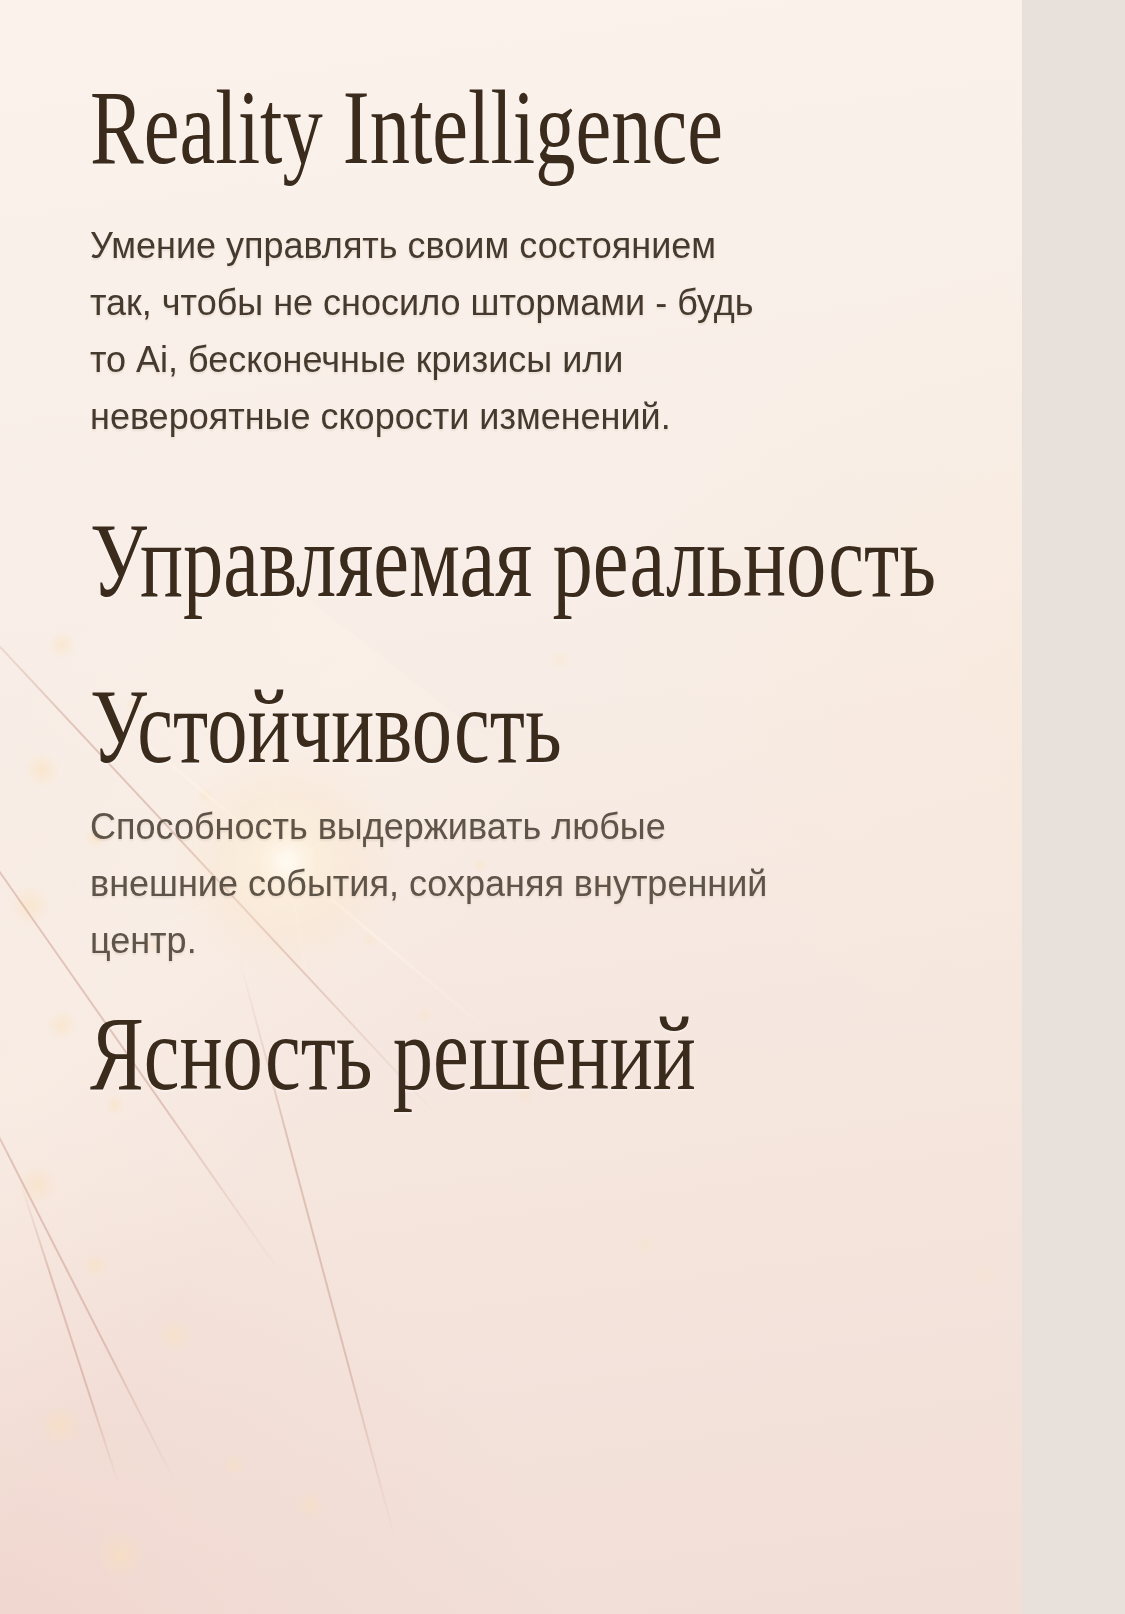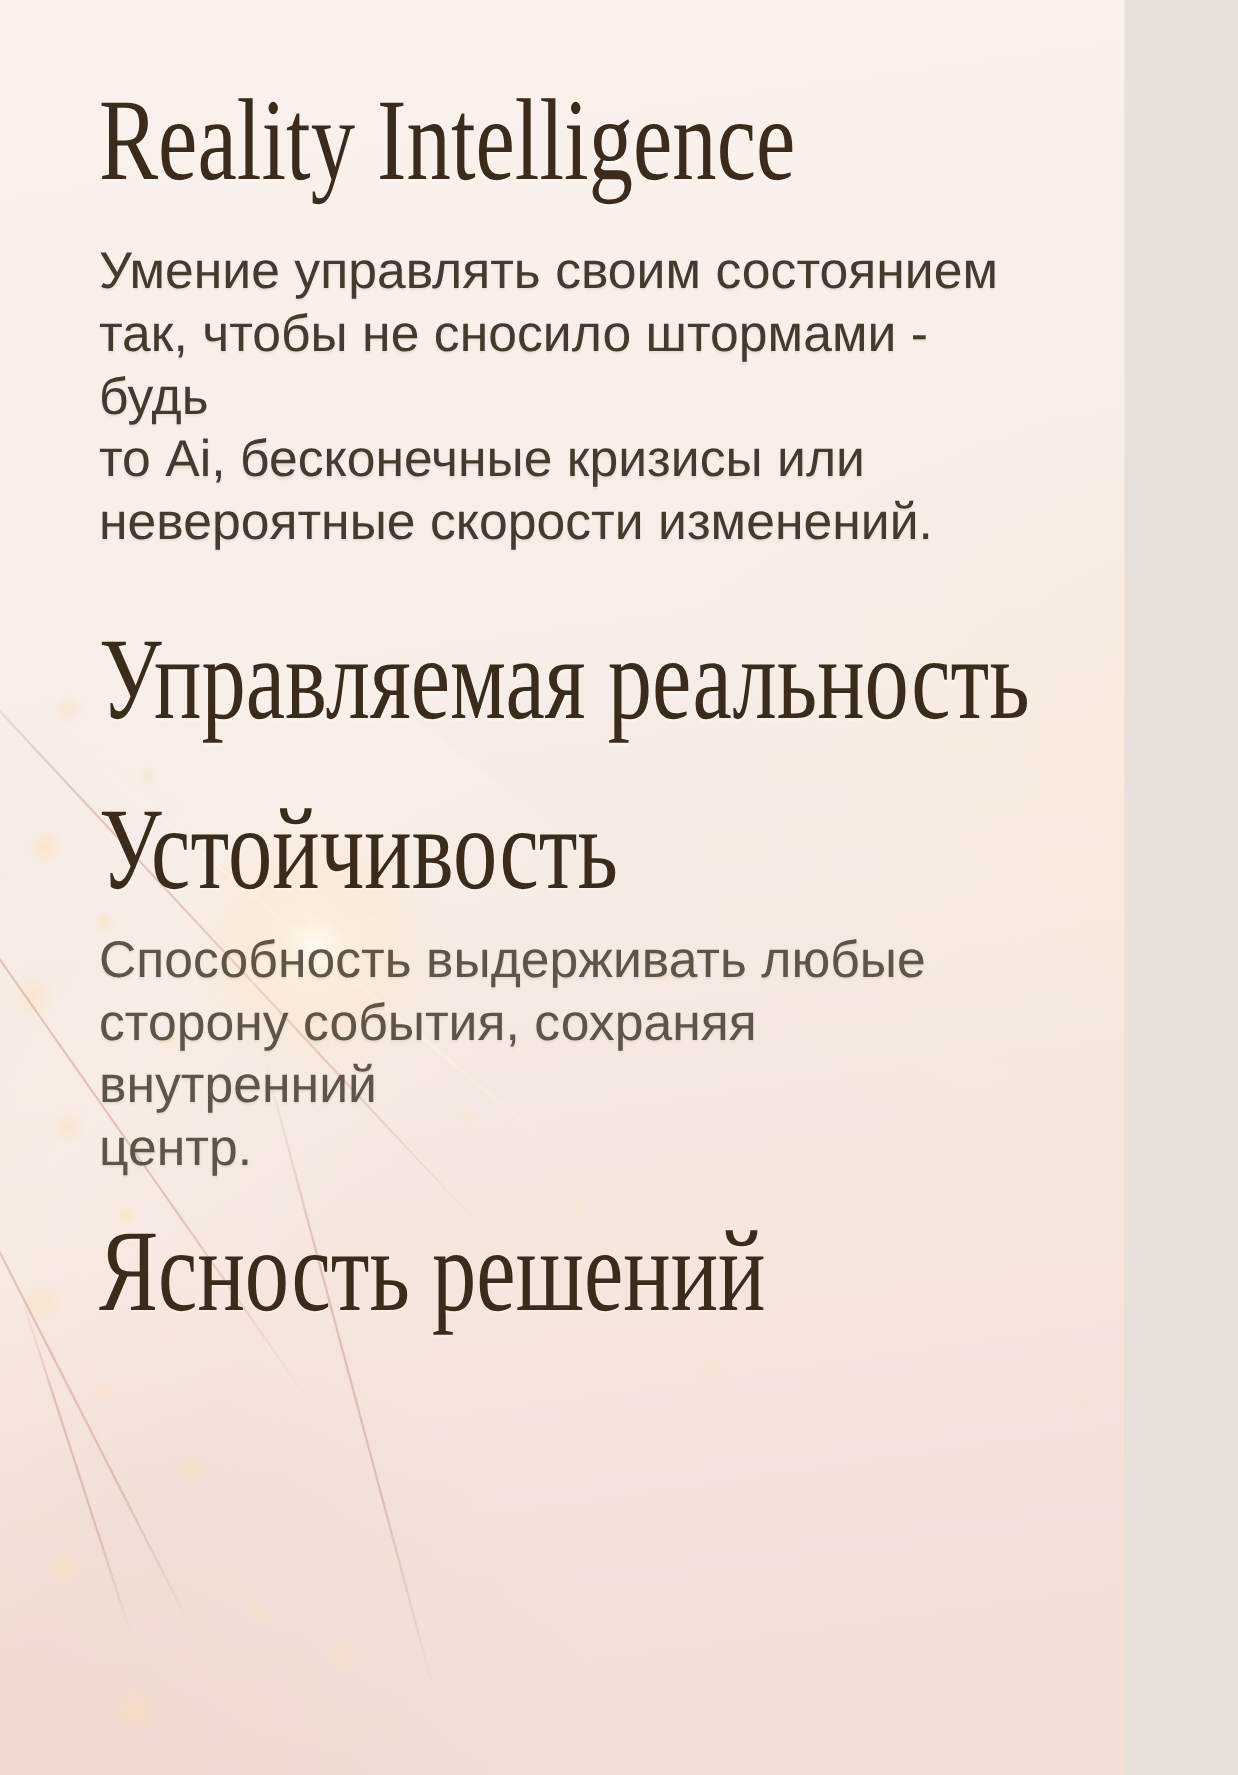--- a/index.html
+++ b/index.html
@@ -112,30 +112,30 @@
     color: var(--heading-color);
     font-size: 106px;
     line-height: 1.1;
     white-space: nowrap;
     transform: scaleX(.76);
     transform-origin: left center;
     text-shadow: 0 2px 2px rgba(255,255,255,.35);
   }
   .body-text {
     color: var(--body-color);
-    font-size: 47px;
+    font-size: 36px;
     line-height: 57px;
     white-space: pre-line;
     text-shadow: 0 2px 2px rgba(125,95,75,.12);
   }
   .section-1 .body-text { color: var(--body-color-strong); }
   .section-1 .heading { margin-bottom: 30px; }
   .section-1 { margin-bottom: 58px; }
   .section-2 .heading { margin-bottom: 15px; }
-  .section-2 { margin-bottom: 38px; }
+  .section-2 { margin-bottom: 50px; }
   .section-3 .heading { margin-bottom: 12px; }
   .section-3 { margin-bottom: 27px; }
   .section-4 .heading { margin-bottom: 12px; }
 </style>
 </head>
 <body>
 
 <div class="canvas">
   <div class="tint"></div>
   <div class="beam"></div>
@@ -160,20 +160,20 @@
 так, чтобы не сносило штормами - будь
 то Ai, бесконечные кризисы или
 невероятные скорости изменений.</p>
     </section>
     <section class="section-2">
       <h2 class="heading">Управляемая реальность</h2>
     </section>
     <section class="section-3">
       <h2 class="heading">Устойчивость</h2>
       <p class="body-text">Способность выдерживать любые
-сторону события, сохраняя внутренний
+внешние события, сохраняя внутренний
 центр.</p>
     </section>
     <section class="section-4">
       <h2 class="heading">Ясность решений</h2>
     </section>
   </main>
 </div>
 
 </body></html>

